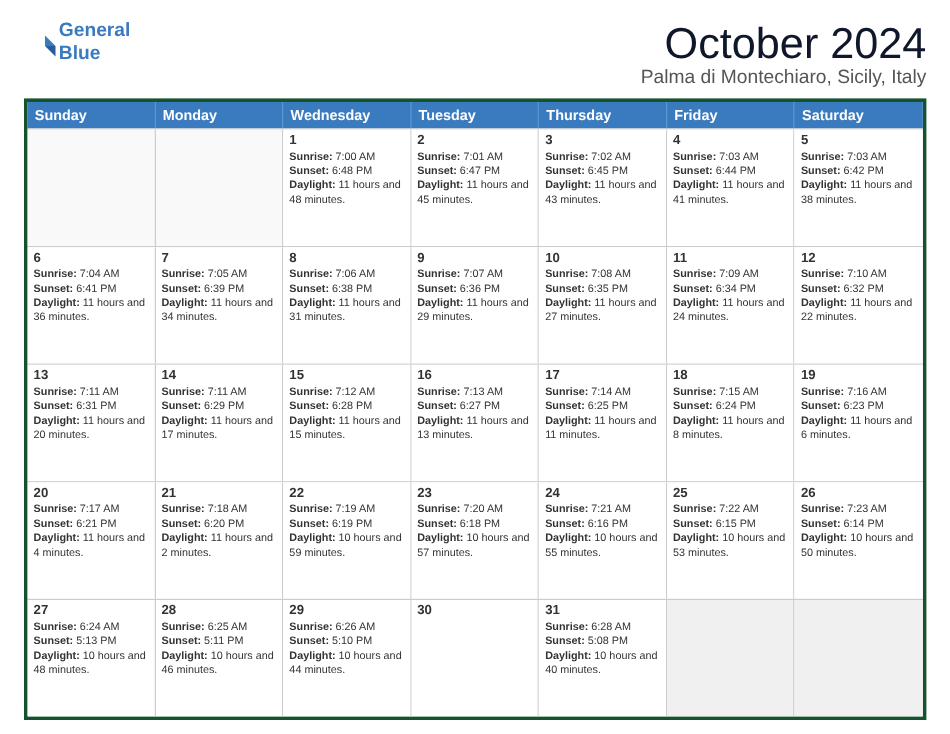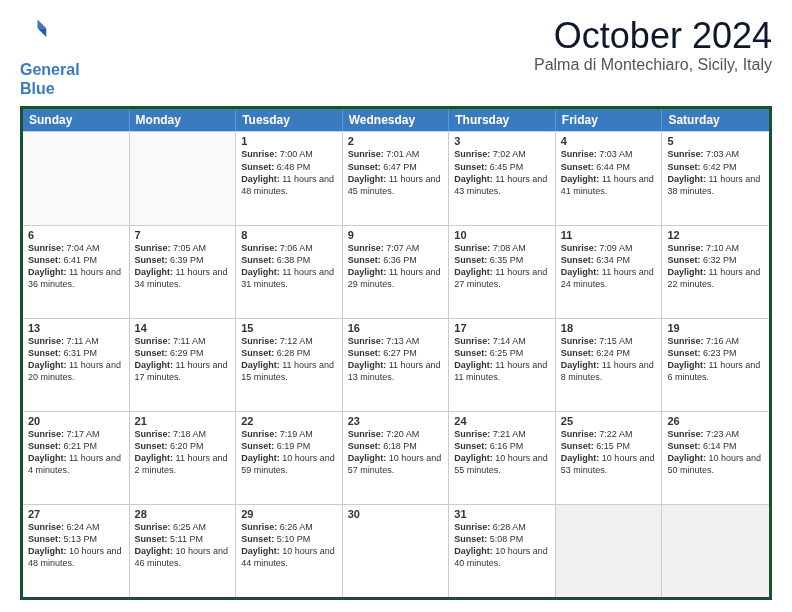--- a/index.html
+++ b/index.html
@@ -18,23 +18,22 @@
       flex-direction: column;
     }
     .header {
       display: flex;
       justify-content: space-between;
       align-items: flex-start;
       margin-bottom: 8px;
     }
     .logo {
       display: flex;
-      align-items: flex-start;
-      gap: 16px;
-      flex-direction: column;
+      align-items: flex-end;
+      gap: 1px;
     }
     .logo-text {
       font-size: 16px;
       font-weight: bold;
       color: #333;
       line-height: 1.2;
     }
     .logo-text span {
       color: #3a7abf;
     }
@@ -129,22 +128,22 @@
     <div class="title-block">
       <div class="month-title">October 2024</div>
       <div class="location-title">Palma di Montechiaro, Sicily, Italy</div>
     </div>
   </div>
 
   <div class="calendar">
     <div class="cal-header" id="cal-header">
         <div class="cal-header-cell">Sunday</div>
         <div class="cal-header-cell">Monday</div>
+        <div class="cal-header-cell">Wednesday</div>
         <div class="cal-header-cell">Tuesday</div>
-        <div class="cal-header-cell">Wednesday</div>
         <div class="cal-header-cell">Thursday</div>
         <div class="cal-header-cell">Friday</div>
         <div class="cal-header-cell">Saturday</div>
       </div>
     <div class="cal-body" id="cal-body">
         <div class="cal-row">
           <div class="cal-cell empty"></div>
           <div class="cal-cell empty"></div>
           <div class="cal-cell">
             <span class="day-num">1</span>

